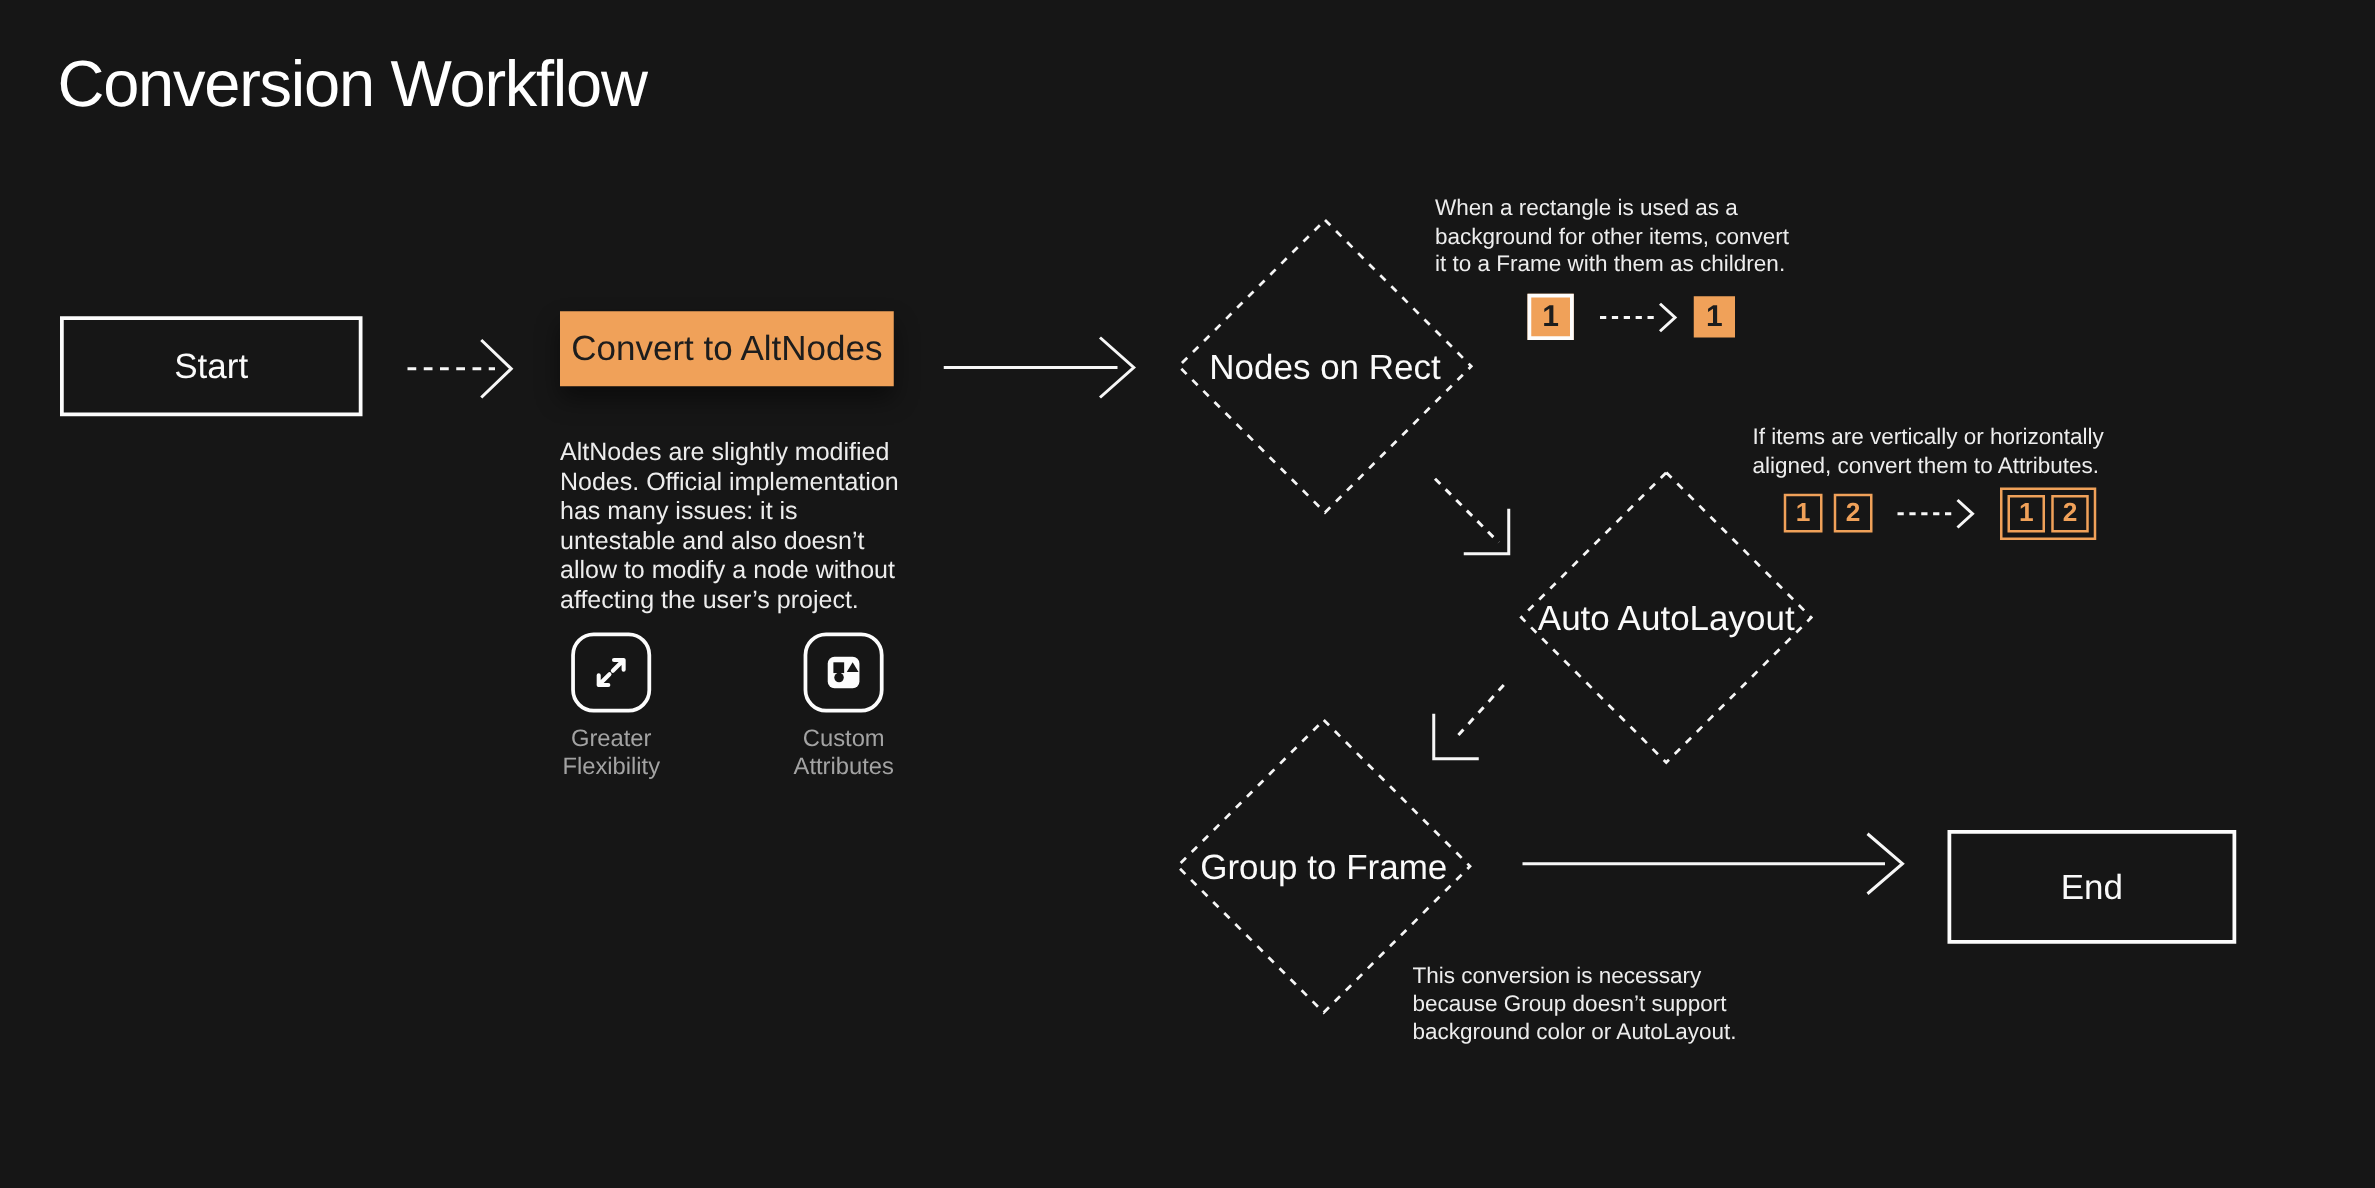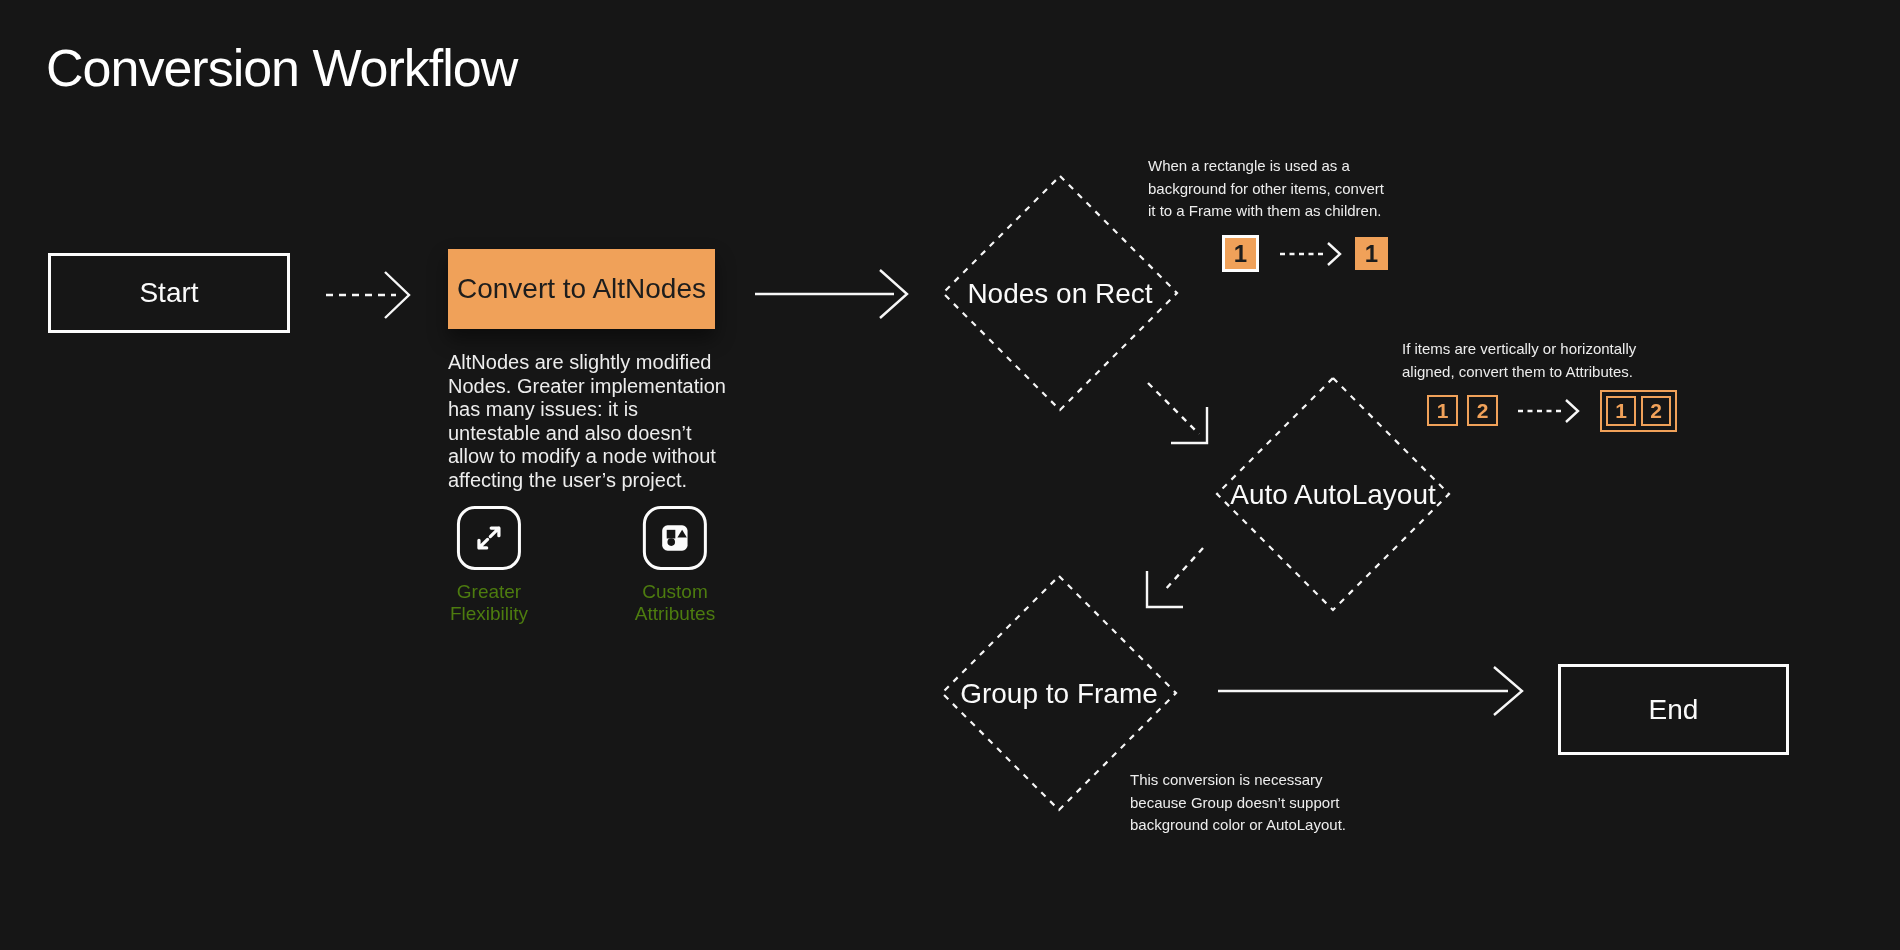--- a/index.html
+++ b/index.html
@@ -25,32 +25,32 @@
   }
   .dlabel{
     position:absolute;transform:translate(-50%,-50%);
     color:#FAFAFA;font-size:28px;white-space:nowrap;
   }
   .desc{
     position:absolute;left:448px;top:351px;width:330px;
     color:#EDEDED;font-size:20px;line-height:23.5px;white-space:pre-line;
   }
   .note{
-    position:absolute;color:#EDEDED;font-size:15px;line-height:22.5px;white-space:pre-line;
+    position:absolute;color:#EDEDED;font-size:18px;line-height:22.5px;white-space:pre-line;
   }
   .feature{
     position:absolute;top:506px;transform:translateX(-50%);
     display:flex;flex-direction:column;align-items:center;
   }
   .tile{
     width:64px;height:64px;box-sizing:border-box;border:3px solid #FCFCFC;border-radius:18px;
     display:flex;align-items:center;justify-content:center;
   }
   .flabel{
-    margin-top:11px;color:#4d7c0f;font-size:19px;line-height:22px;
+    margin-top:11px;color:#a3a3a3;font-size:19px;line-height:22px;
     text-align:center;white-space:pre-line;
   }
   .chip{
     position:absolute;display:flex;align-items:center;justify-content:center;box-sizing:border-box;
   }
   .chip-ob{ 
     left:1222px;top:235px;width:37px;height:37px;
     background:#F0A159;border:3px solid #FDFDFD;color:#1D1D1D;font-size:24px;font-weight:700;
   }
   .chip-o{ 
@@ -113,34 +113,34 @@
 
     <polygon class="diamond" points="1060,176 1177,293 1060,410 943,293"></polygon>
     <polygon class="diamond" points="1333,378 1449,494 1333,610 1217,494"></polygon>
     <polygon class="diamond" points="1059,576 1176,693 1059,810 942,693"></polygon>
   </svg>
 
   <div class="rectnode" style="left:48px;top:253px;width:242px;height:80px;">
     <span>Start</span>
   </div>
 
-  <div class="orangenode" style="left:448px;top:249px;width:267px;height:80px;justify-content:center;">
+  <div class="orangenode" style="left:448px;top:249px;width:267px;height:60px;justify-content:center;">
     <span>Convert to AltNodes</span>
   </div>
 
   <div class="rectnode" style="left:1558px;top:648px;width:231px;height:91px;margin-top:16px;">
     <span>End</span>
   </div>
 
   <div class="dlabel" style="left:1060px;top:294px;">Nodes on Rect</div>
   <div class="dlabel" style="left:1333px;top:495px;">Auto AutoLayout</div>
   <div class="dlabel" style="left:1059px;top:694px;">Group to Frame</div>
 
   <div class="desc">AltNodes are slightly modified
-Nodes. Greater implementation
+Nodes. Official implementation
 has many issues: it is
 untestable and also doesn’t
 allow to modify a node without
 affecting the user’s project.</div>
 
   <div class="feature" style="left:489px;">
     <div class="tile">
       <svg width="64" height="64" viewBox="0 0 64 64">
         <g stroke="#FCFCFC" stroke-width="3.6" fill="none" stroke-linecap="round" stroke-linejoin="round">
           <path d="M33.5 30.5 L43 21 M43 21 h-8.5 M43 21 v8.5"></path>

